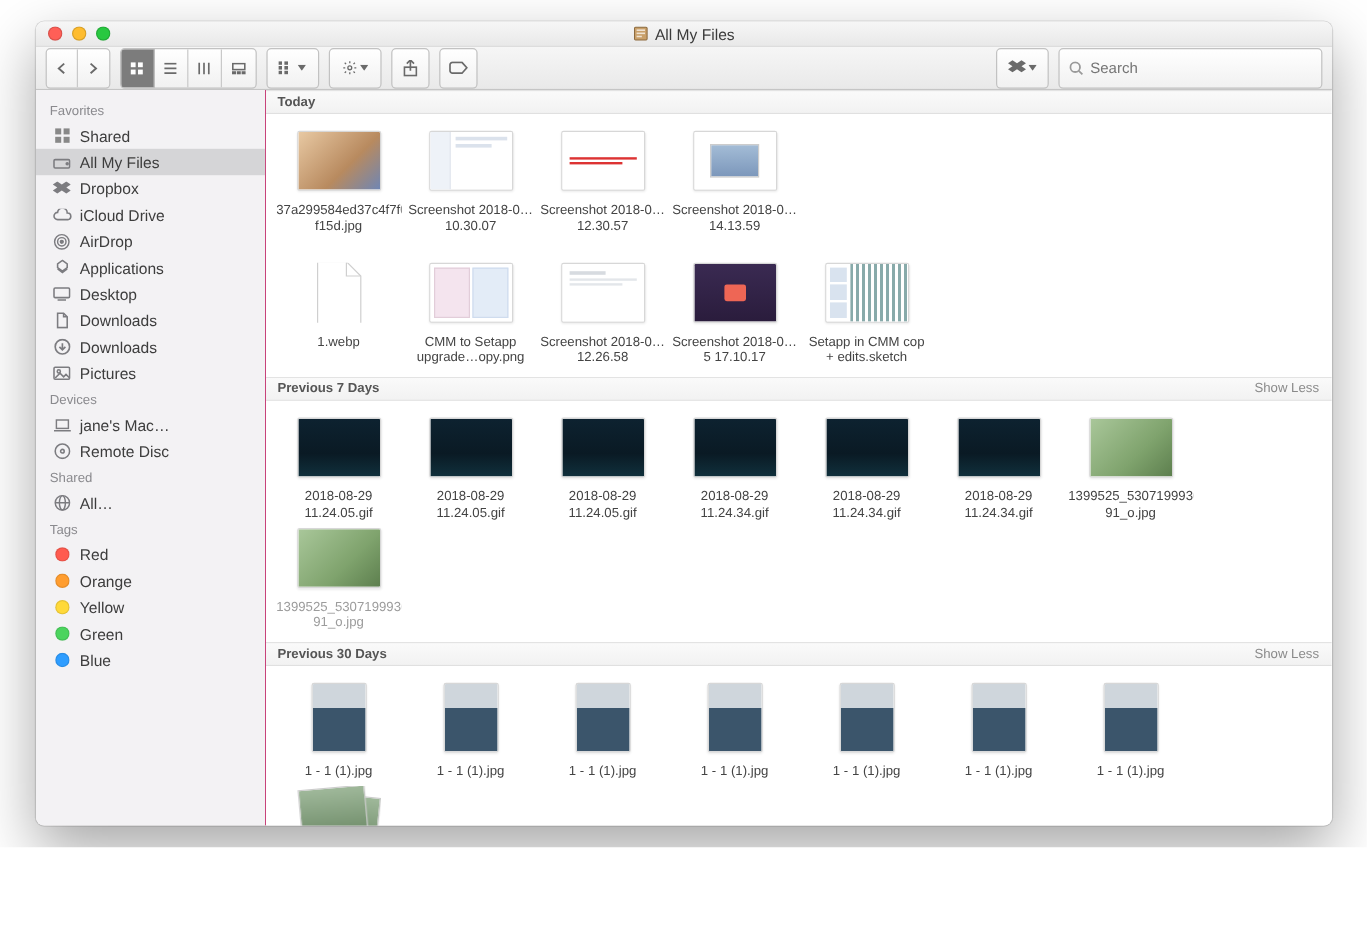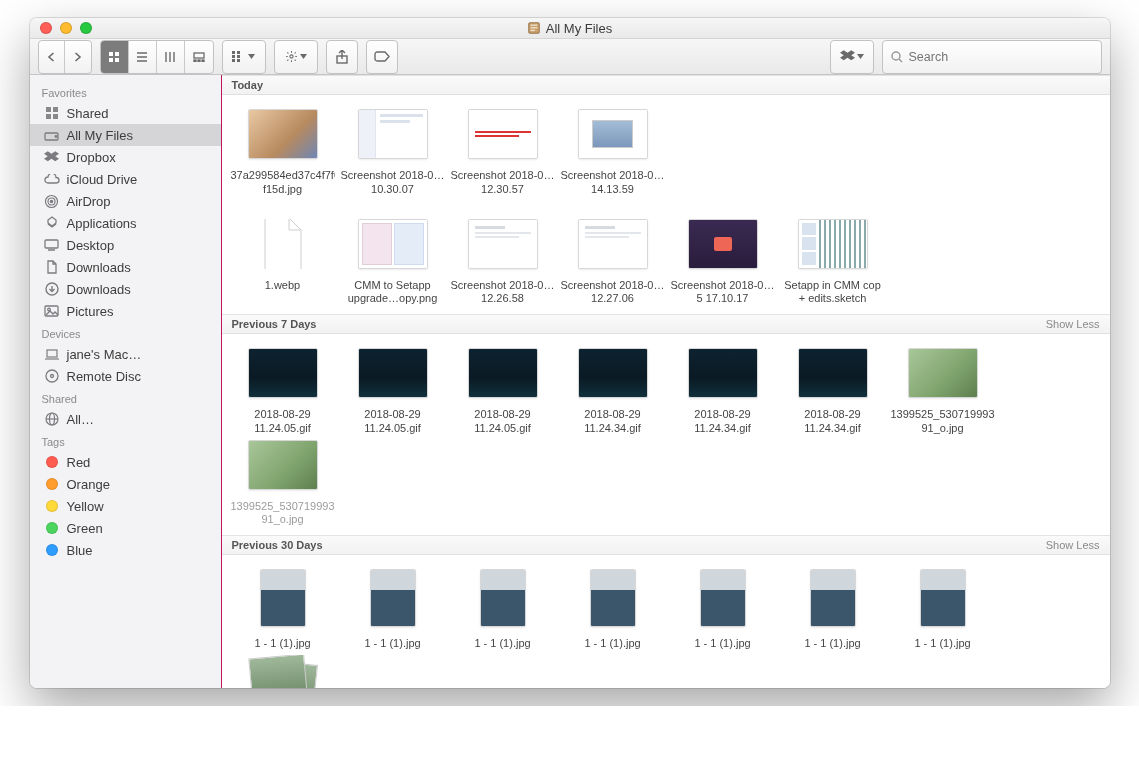--- a/index.html
+++ b/index.html
@@ -428,30 +428,20 @@
               <div class="thumb-inner" style="background:#fff;padding:6px;">
                 <div style="height:3px;background:#d7dbe0;margin-bottom:3px;width:55%;"></div>
                 <div style="height:2px;background:#e3e6ea;margin-bottom:2px;"></div>
                 <div style="height:2px;background:#e3e6ea;width:80%;"></div>
               </div>
             </div>
             <div class="fname ">Screenshot 2018-0…12.26.58</div>
           </div>
           <div class="file">
             <div class="thumb  ">
-              <div class="thumb-inner" style="background:#fff;padding:6px;">
-                <div style="height:3px;background:#d7dbe0;margin-bottom:3px;width:55%;"></div>
-                <div style="height:2px;background:#e3e6ea;margin-bottom:2px;"></div>
-                <div style="height:2px;background:#e3e6ea;width:80%;"></div>
-              </div>
-            </div>
-            <div class="fname ">Screenshot 2018-0…12.27.06</div>
-          </div>
-          <div class="file">
-            <div class="thumb  ">
               <div class="thumb-inner" style="background:linear-gradient(#3a2a52,#2a1c3c);display:flex;align-items:center;justify-content:center;">
                 <div style="width:18px;height:14px;background:#e65; border-radius:2px;"></div>
               </div>
             </div>
             <div class="fname ">Screenshot 2018-0…5 17.10.17</div>
           </div>
           <div class="file">
             <div class="thumb  ">
               <div class="thumb-inner" style="background:#fff;display:flex;">
                 <div style="width:30%;display:flex;flex-direction:column;gap:2px;padding:3px;">

